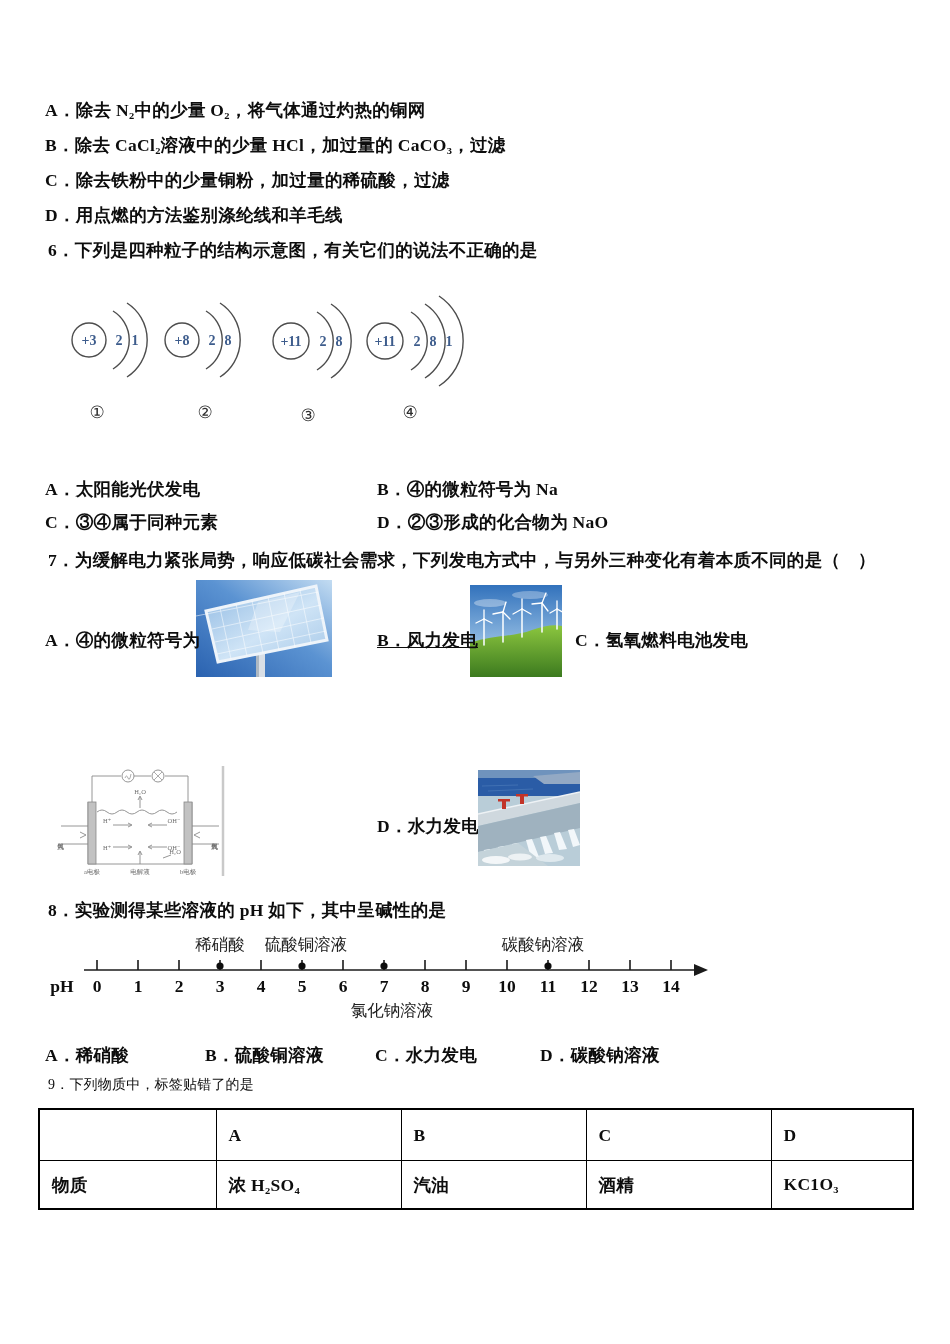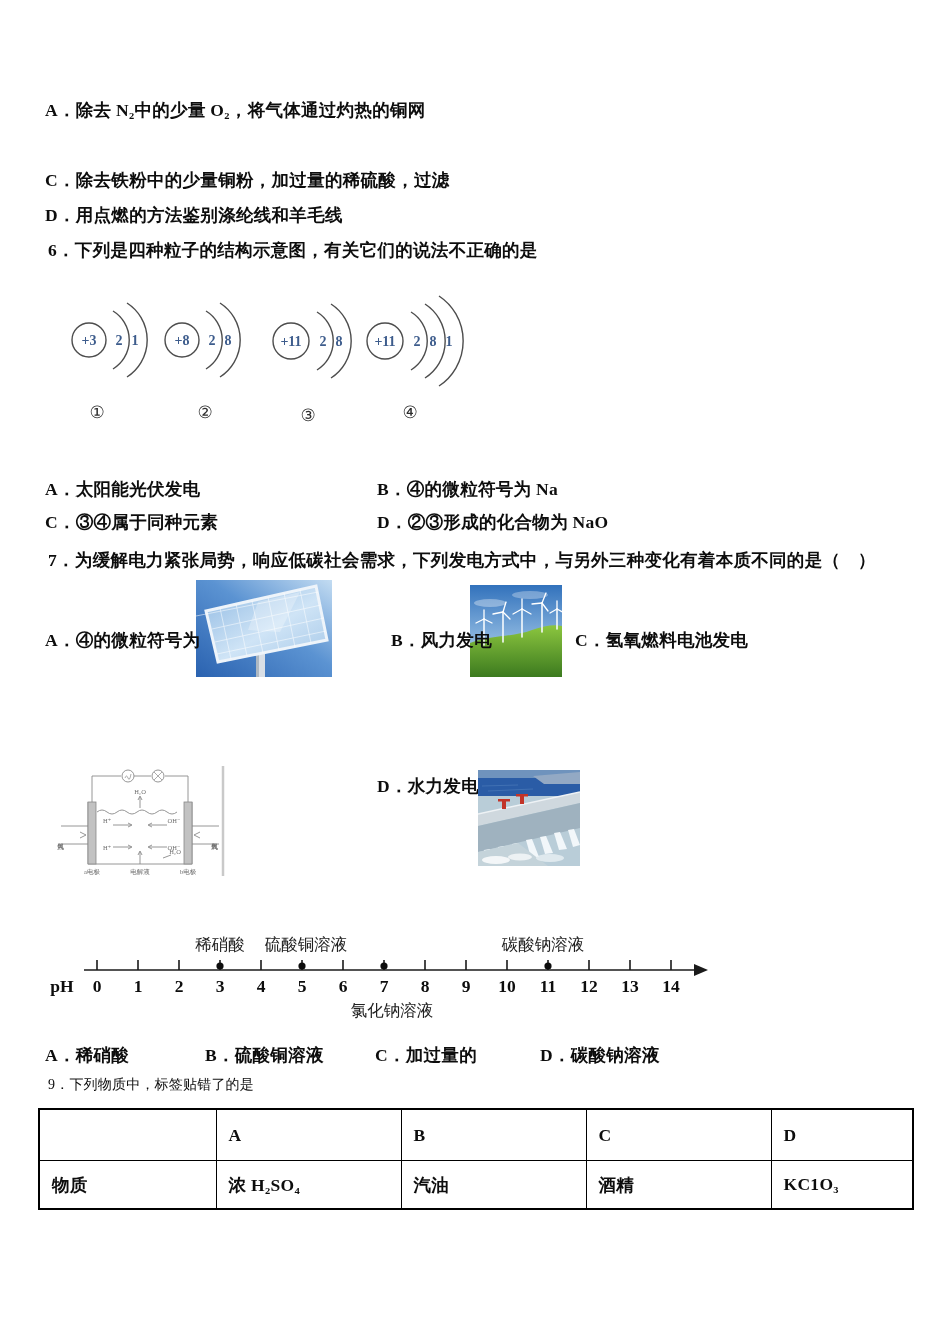--- a/index.html
+++ b/index.html
@@ -18,20 +18,21 @@
   #q9-table tr.row td{height:47px;}
   #q9-table{border:2px solid #000;}
   .img-frame{position:absolute;overflow:hidden;}
 </style>
 </head>
 <body>
 
 <div id="page">
 
   <div class="t" style="left:45px;top:98px;">A．除去 N₂中的少量 O₂，将气体通过灼热的铜网</div>
+  <div class="t" style="left:45px;top:133px;">B．除去 CaCl₂溶液中的少量 HCl，加过量的 CaCO₃，过滤</div>
   <div class="t" style="left:45px;top:203px;">D．用点燃的方法鉴别涤纶线和羊毛线</div>
   <div class="t" style="left:45px;top:168px;">C．除去铁粉中的少量铜粉，加过量的稀硫酸，过滤</div>
 
   <div class="t" style="left:48px;top:238px;">6．下列是四种粒子的结构示意图，有关它们的说法不正确的是</div>
 
   <svg style="position:absolute;left:55px;top:278px;" width="420" height="148" viewBox="0 0 420 148">
     <g stroke="#4d4d4d" stroke-width="1.4" fill="none">
 
       <g transform="translate(14,0)">
         <circle cx="20" cy="62" r="17"></circle>
@@ -169,21 +170,21 @@
             <line x1="0" y1="0" x2="-10" y2="1"></line>
           </g>
         <g transform="translate(87,24)">
             <line x1="0" y1="0" x2="0" y2="-8"></line>
             <line x1="0" y1="0" x2="7" y2="4"></line>
             <line x1="0" y1="0" x2="-7" y2="4"></line>
           </g>
       </g>
     </svg>
   </div>
-  <div class="t" style="left:391px;top:628px;">B．风力发电</div>
+  <div class="t" style="left:377px;top:628px;text-decoration:underline;">B．风力发电</div>
   <div class="t" style="left:575px;top:628px;">C．氢氧燃料电池发电</div>
 
   <svg style="position:absolute;left:55px;top:762px;" width="172" height="118" viewBox="0 0 172 118">
     <g stroke="#8a8a8a" stroke-width="0.9" fill="none">
 
       <polyline points="37,40 37,14 66,14"></polyline>
       <circle cx="73" cy="14" r="6"></circle>
       <path d="M 70 16 q 1.5 -4 3 0 q 1.5 4 3 -4" stroke-width="0.7"></path>
       <line x1="79" y1="14" x2="96" y2="14"></line>
       <circle cx="103" cy="14" r="6"></circle>
@@ -230,21 +231,21 @@
       <text x="52" y="88">H⁺</text>
       <text x="119" y="88">OH⁻</text>
       <text x="37" y="112">a电极</text>
       <text x="85" y="112">电解液</text>
       <text x="133" y="112">b电极</text>
       <text x="6" y="76" style="writing-mode:vertical-rl;">氢气入口</text>
       <text x="160" y="76" style="writing-mode:vertical-rl;">氧气入口</text>
     </g>
   </svg>
 
-  <div class="t" style="left:377px;top:774px;">D．水力发电</div>
+  <div class="t" style="left:377px;top:814px;">D．水力发电</div>
 
   <div class="img-frame" style="left:478px;top:770px;width:102px;height:96px;">
     <svg width="102" height="96" viewBox="0 0 102 96">
       <rect width="102" height="96" fill="#b9cdd8"></rect>
       <rect x="0" y="0" width="102" height="26" fill="#2a5ca6"></rect>
       <rect x="0" y="0" width="102" height="8" fill="#6f93bd"></rect>
       <polygon points="55,6 102,2 102,14 66,14" fill="#93a9c4"></polygon>
       <g stroke="#4a79b8" stroke-width="1" opacity="0.7">
         <line x1="4" y1="16" x2="40" y2="15"></line>
           <line x1="10" y1="21" x2="55" y2="19"></line>
@@ -267,20 +268,21 @@
           <polygon points="76,63 82,62 89,79 81,80"></polygon>
         <polygon points="90,60 96,59 102,75 95,77"></polygon>
       </g>
       <polygon points="0,82 40,73 70,96 0,96" fill="#c4d3da"></polygon>
       <ellipse cx="18" cy="90" rx="14" ry="4" fill="#ffffff" opacity="0.8"></ellipse>
       <ellipse cx="42" cy="87" rx="12" ry="3.5" fill="#ffffff" opacity="0.7"></ellipse>
       <ellipse cx="72" cy="88" rx="14" ry="4" fill="#e8f0f4" opacity="0.8"></ellipse>
     </svg>
   </div>
 
+  <div class="t" style="left:48px;top:898px;">8．实验测得某些溶液的 pH 如下，其中呈碱性的是</div>
 
   <svg style="position:absolute;left:38px;top:928px;" width="672" height="94" viewBox="0 0 672 94">
     <g stroke="#1a1a1a" stroke-width="1.6">
       <line x1="46" y1="42" x2="656" y2="42"></line>
       <line x1="59" y1="32" x2="59" y2="42"></line>
         <line x1="100" y1="32" x2="100" y2="42"></line>
       <line x1="141" y1="32" x2="141" y2="42"></line>
         <line x1="182" y1="32" x2="182" y2="42"></line>
       <line x1="223" y1="32" x2="223" y2="42"></line>
         <line x1="264" y1="32" x2="264" y2="42"></line>
@@ -322,21 +324,21 @@
     <g font-size="16.5" fill="#222" text-anchor="middle">
       <text x="182" y="22">稀硝酸</text>
       <text x="268" y="22">硫酸铜溶液</text>
       <text x="505" y="22">碳酸钠溶液</text>
       <text x="354" y="88">氯化钠溶液</text>
     </g>
   </svg>
 
   <div class="t" style="left:45px;top:1043px;">A．稀硝酸</div>
   <div class="t" style="left:205px;top:1043px;text-align:center;">B．硫酸铜溶液</div>
-  <div class="t" style="left:375px;top:1043px;">C．加过量的</div>
+  <div class="t" style="left:375px;top:1043px;">C．水力发电</div>
   <div class="t" style="left:540px;top:1043px;">D．碳酸钠溶液</div>
 
   <div class="t light" style="left:48px;top:1076px;font-size:14px;">9．下列物质中，标签贴错了的是</div>
 
   <table id="q9-table">
     <colgroup>
       <col style="width:177px">
         <col style="width:185px">
         <col style="width:185px">
         <col style="width:185px">

